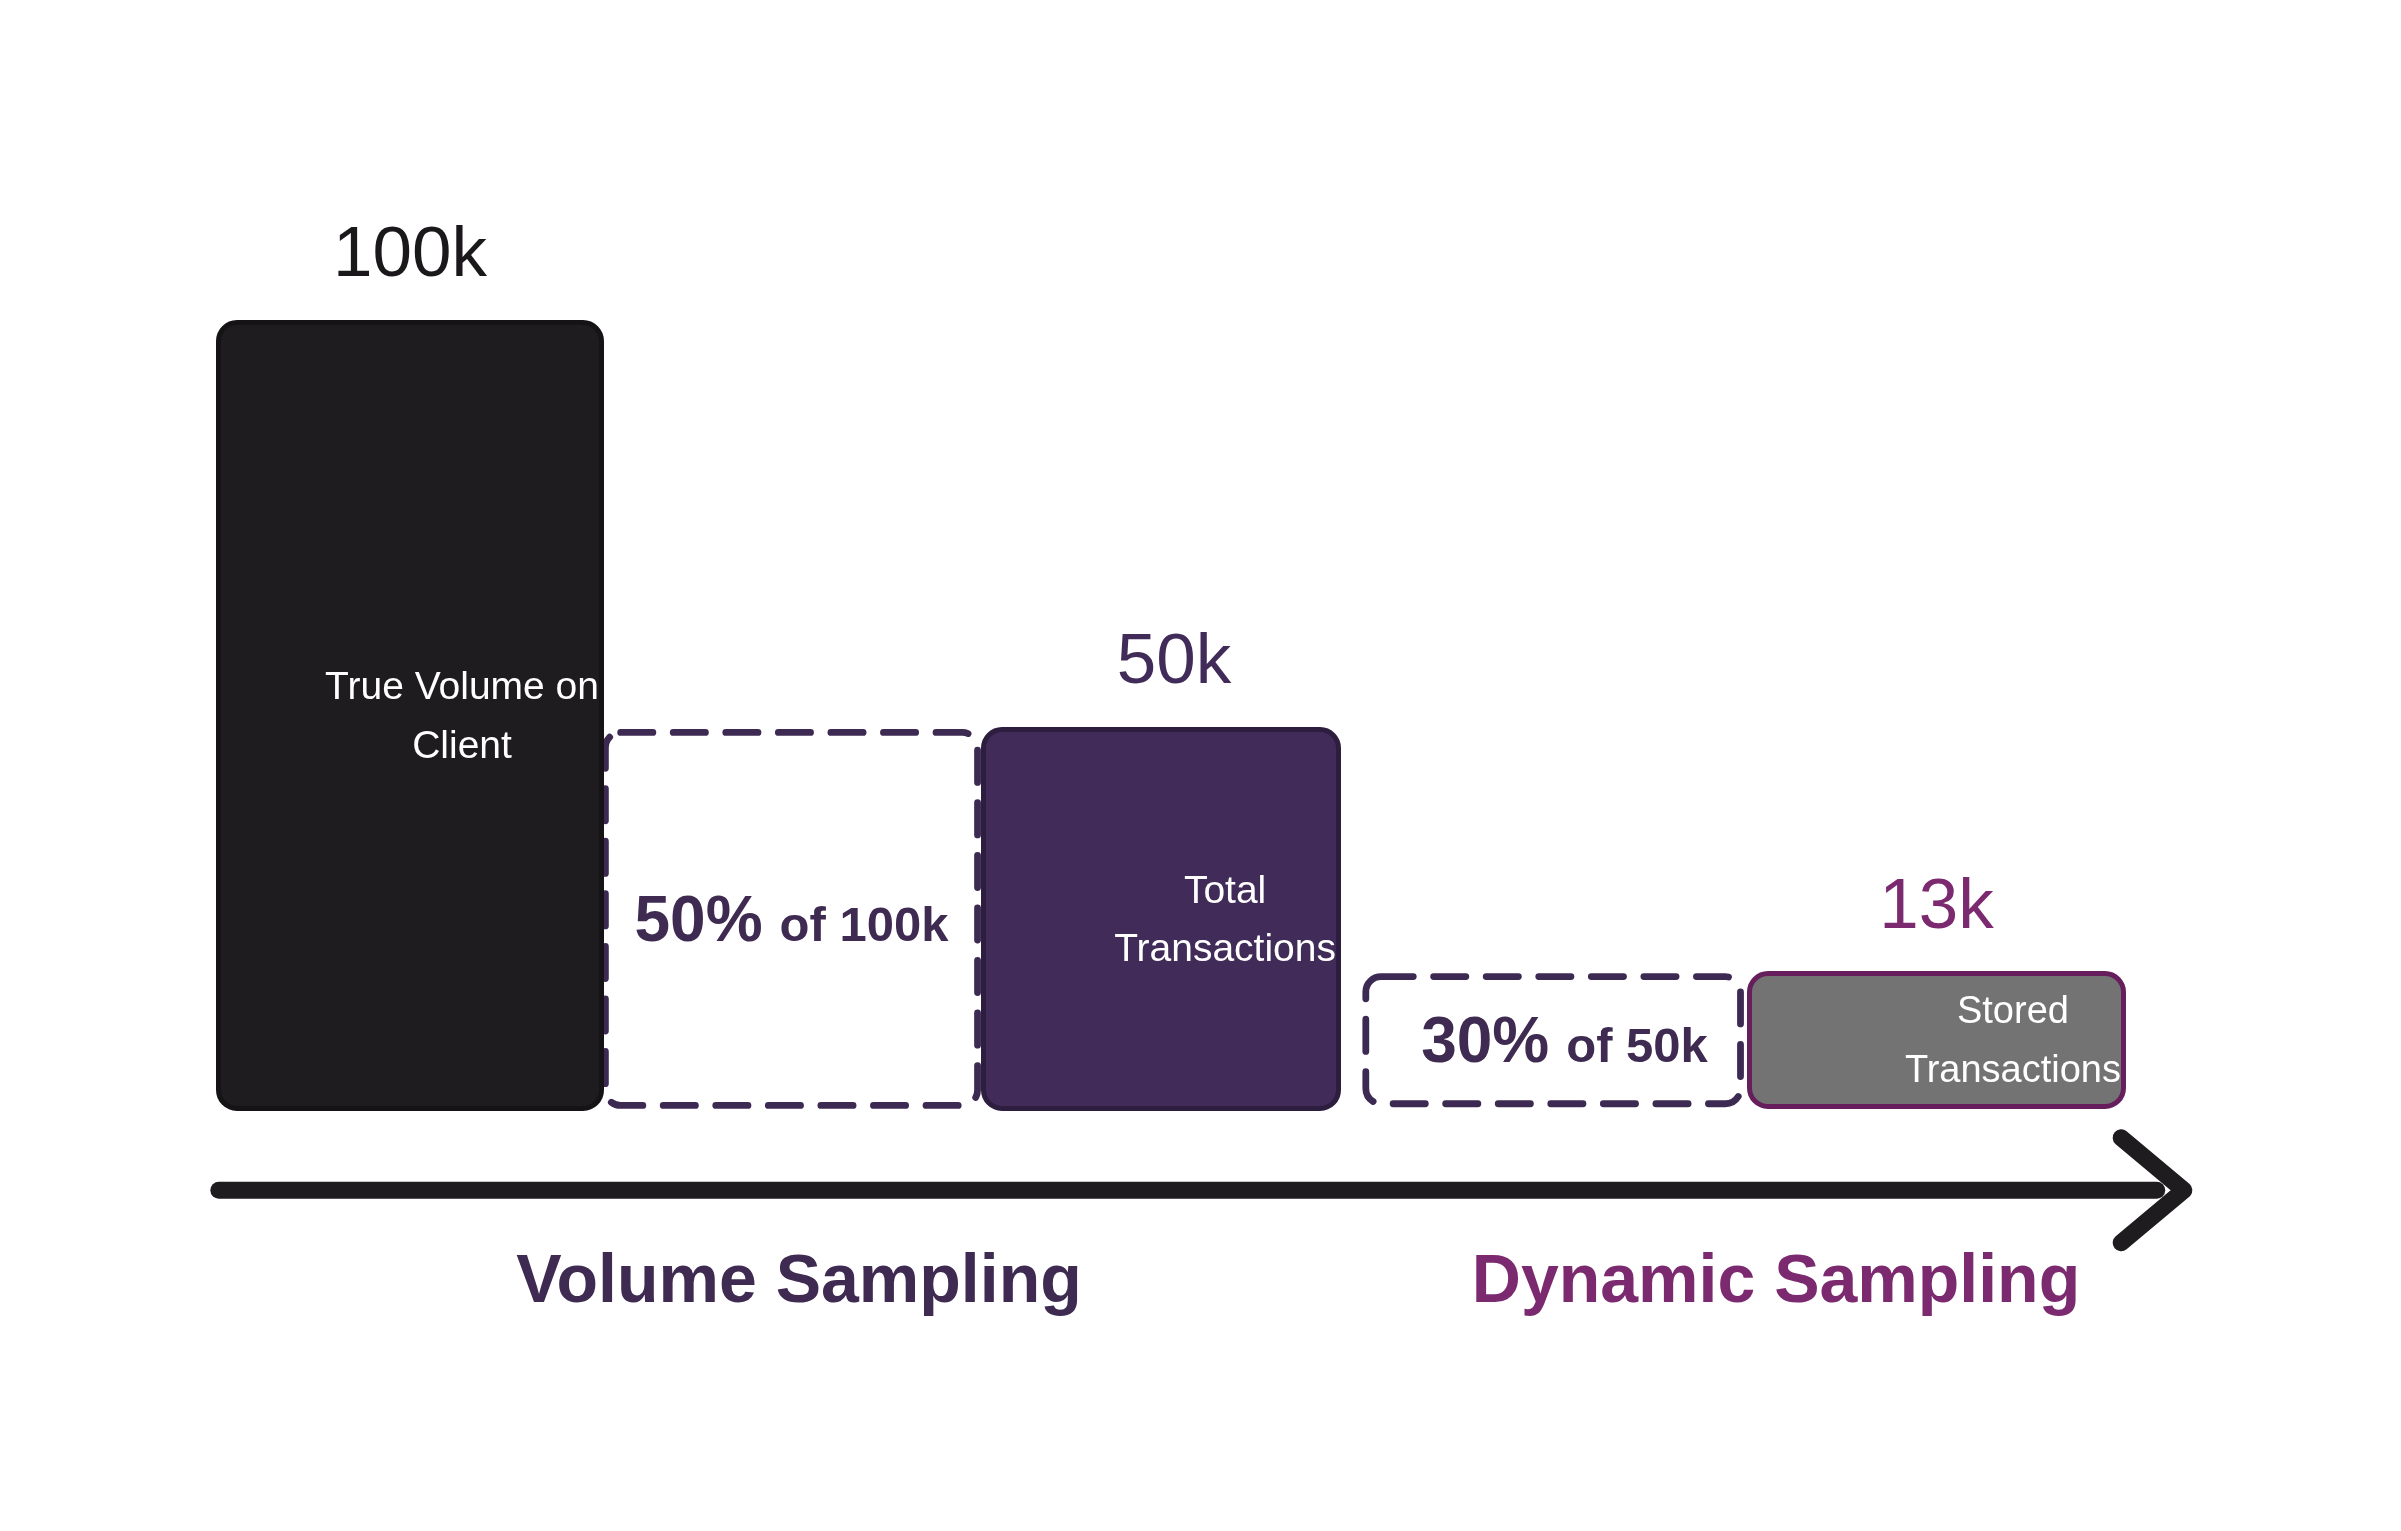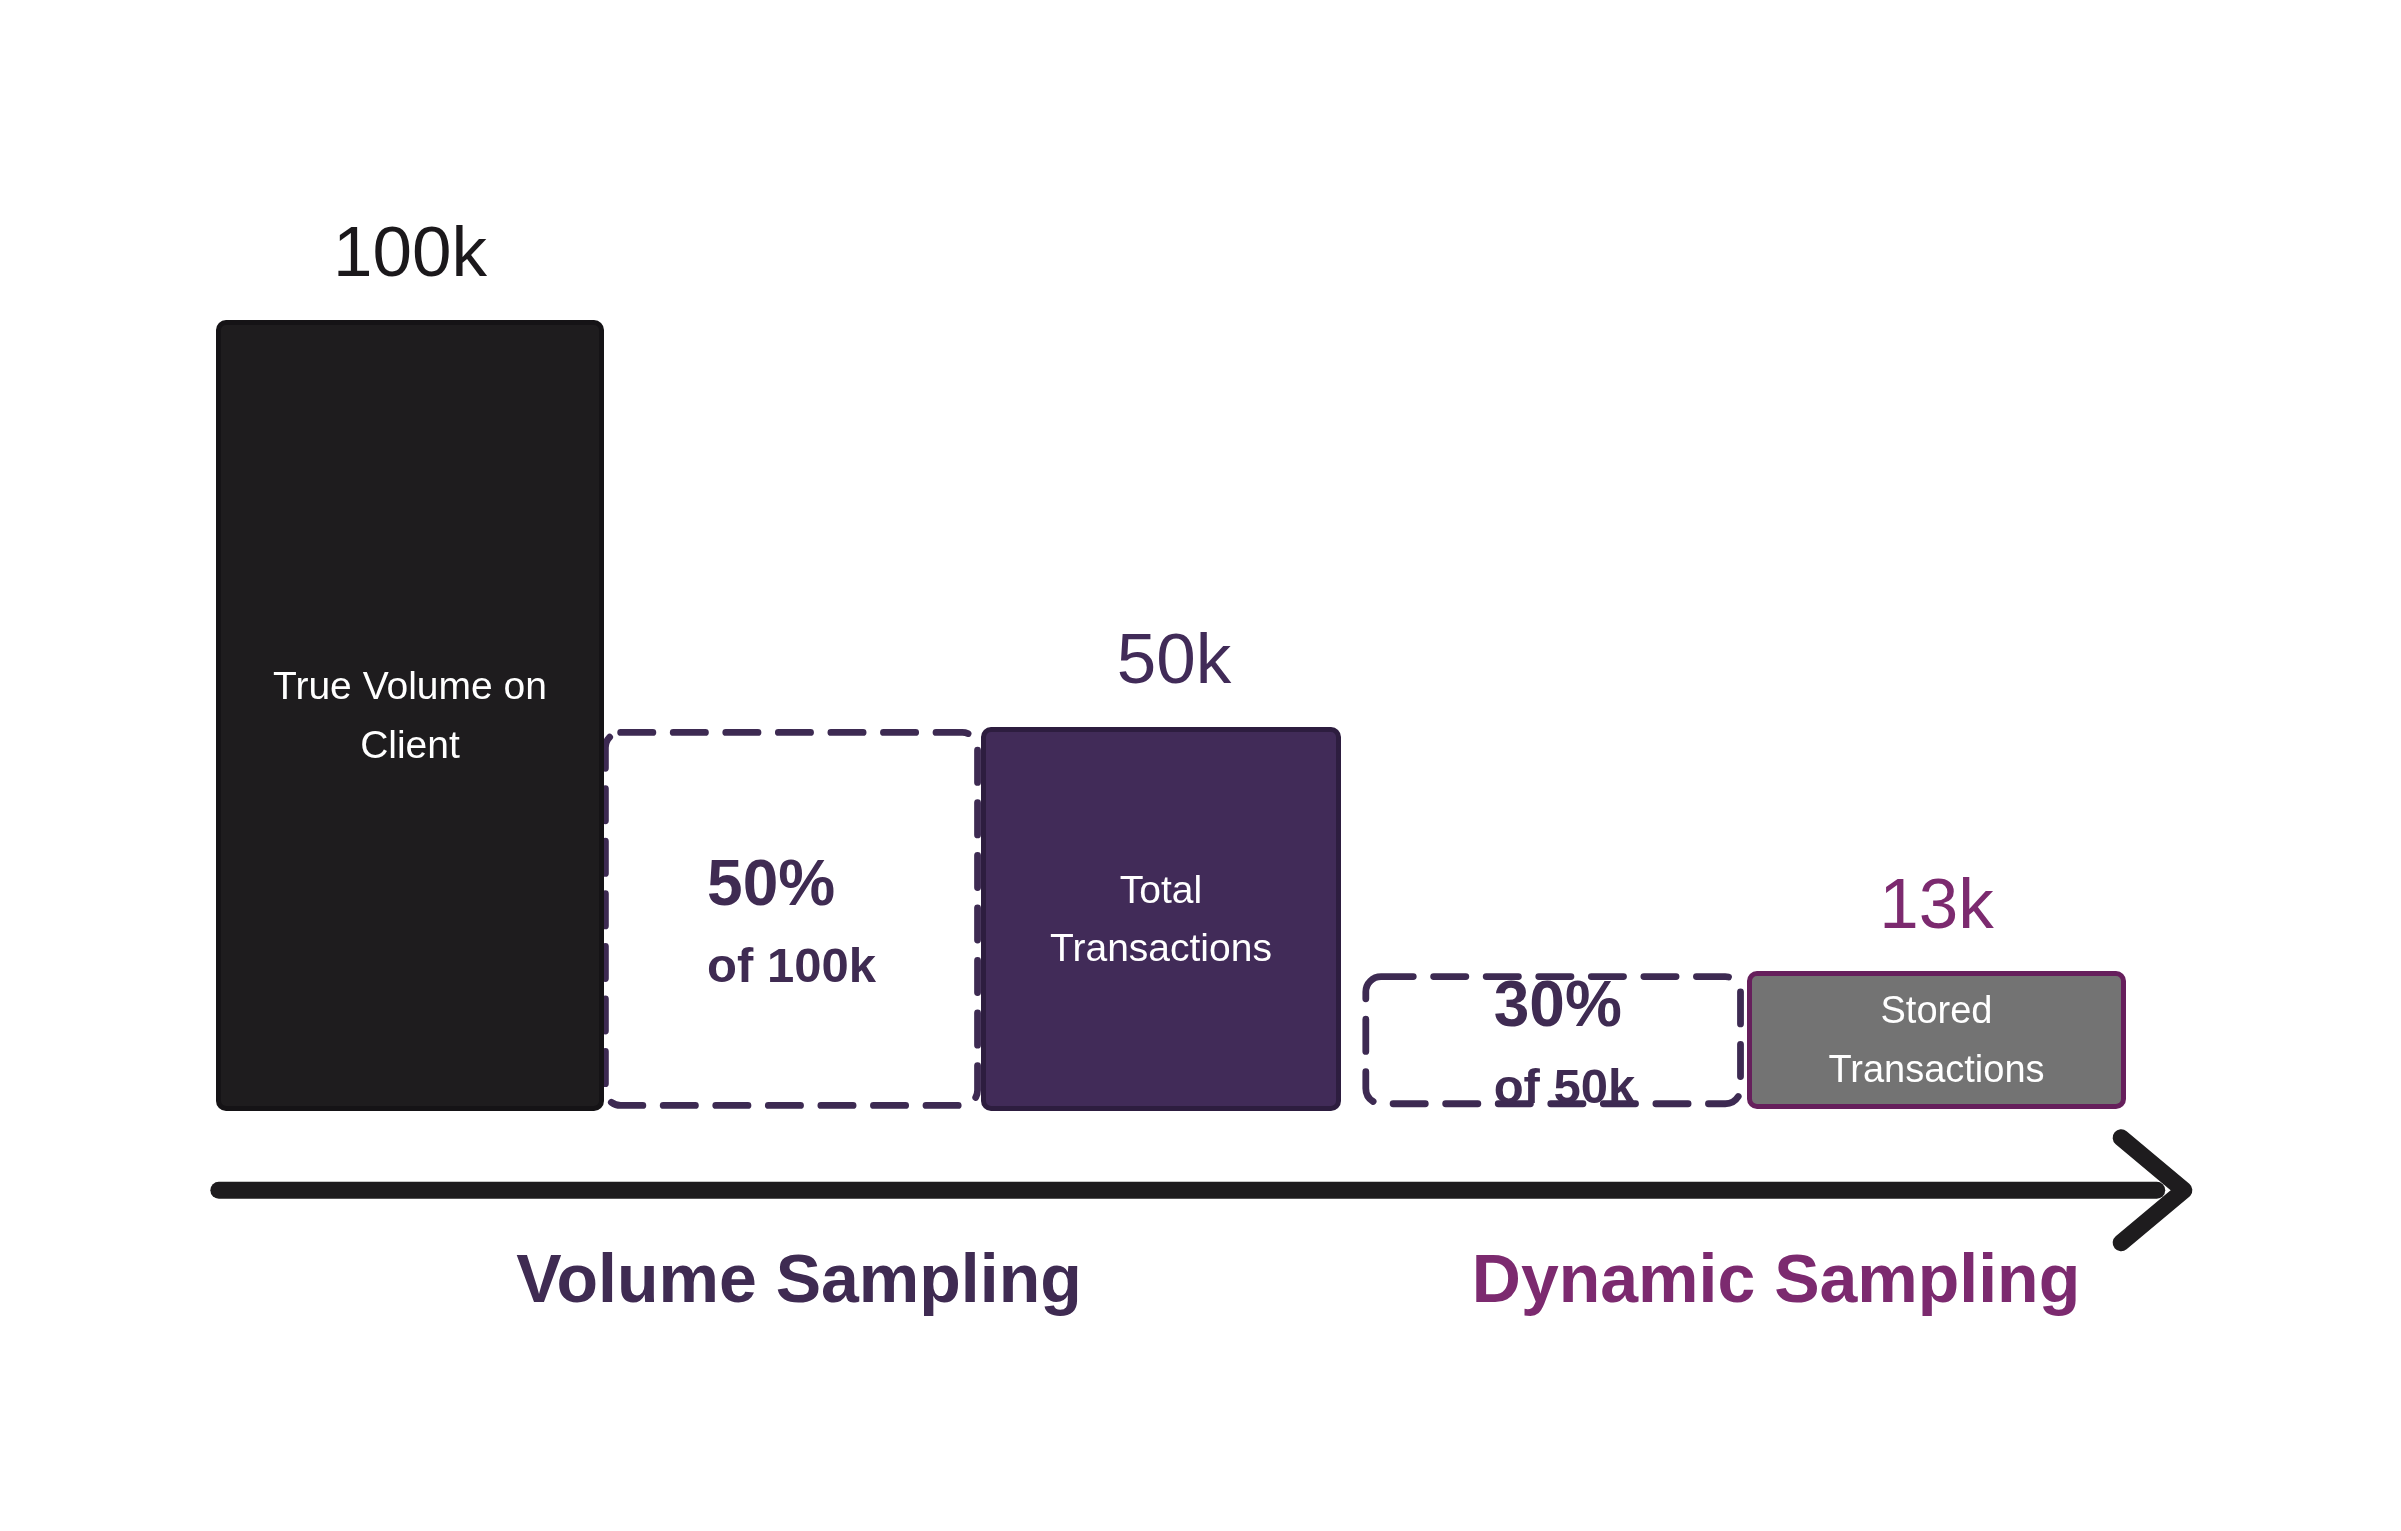--- a/index.html
+++ b/index.html
@@ -16,25 +16,25 @@
 
   svg.overlay {
     position: absolute;
     left: 0; top: 0;
     width: 2401px; height: 1531px;
     pointer-events: none;
   }
 
   .bar {
     position: absolute;
-    border-radius: 10px;
+    border-radius: 21px;
     border: 5.1px solid transparent;
     display: flex;
     align-items: center;
-    justify-content: center;
+    justify-content: flex-end;
   }
   .bar-text {
     color: #ffffff;
     font-size: 39px;
     font-weight: 400;
     line-height: 1.5;
     text-align: center;
   }
   .bar-text span { display: block; }
 
@@ -69,21 +69,21 @@
     display: flex;
     align-items: baseline;
     justify-content: center;
     gap: 17px;
     color: #3f2b52;
   }
   .pct-box-text .pct { font-size: 64px; font-weight: 700; }
   .pct-box-text .of  { font-size: 49px; font-weight: 700; }
   #pct-client  { left: 602px;  top: 729px;  width: 379px; height: 380px; align-items: center; }
   #pct-client .inner, #pct-dynamic .inner {
-    display: inline-flex; align-items: baseline; gap: 17px; flex-direction: column;
+    display: inline-flex; align-items: baseline; gap: 17px;
   }
   #pct-dynamic { left: 1363px; top: 973px; width: 382px; height: 134px; align-items: center; padding-left: 21px; }
 
   .axis-label {
     position: absolute;
     top: 1236px;
     width: 848px;
     height: 85px;
     line-height: 85px;
     text-align: center;

